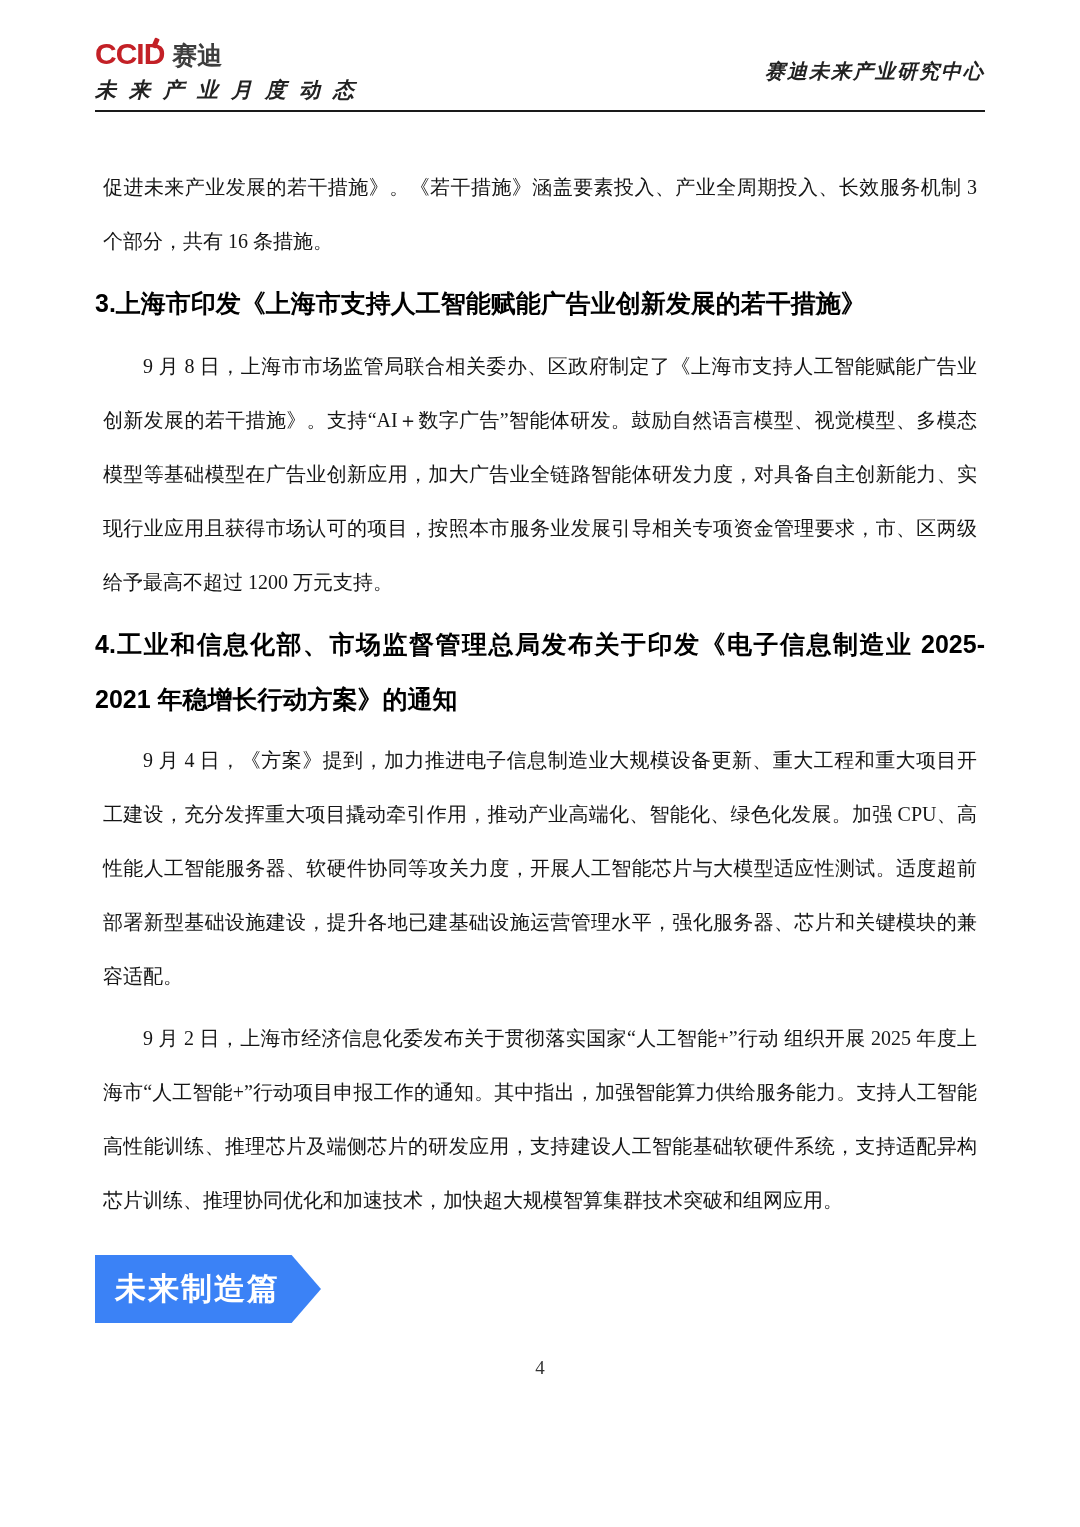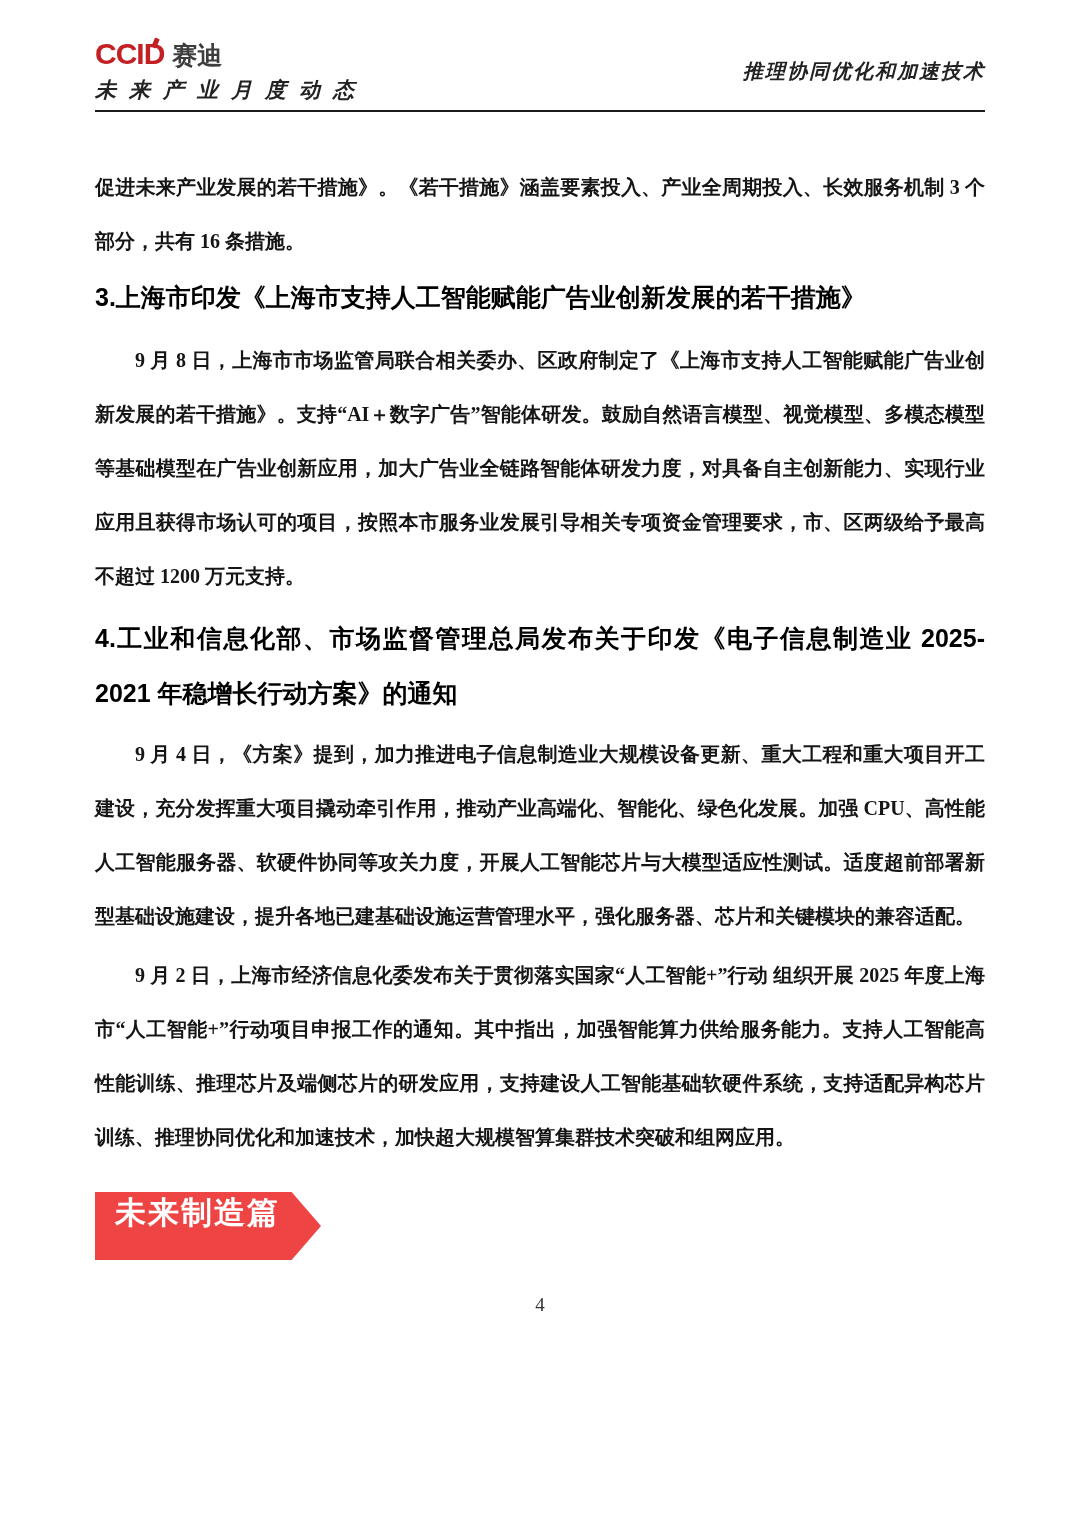--- a/index.html
+++ b/index.html
@@ -31,41 +31,40 @@
     font-style:italic; font-weight:bold; color:#222;
   }
   .org-title {
     font-size:20px; line-height:28px; letter-spacing:2px; font-style:italic;
     font-weight:bold; color:#222; padding-bottom:1px;
   }
   .header-rule { height:2px; background:#1a1a1a; margin-top:6px; }
 
   
   .para {
-    font-size:20px; line-height:54px; text-align:justify; margin:0;
+    font-size:20px; line-height:54px; text-align:justify; margin:8px;
     color:#151515;
-    font-weight:bold;
   }
   .para.indent { text-indent:2em; }
   .heading {
     font-family:"Liberation Sans","DejaVu Sans",sans-serif; font-weight:bold;
     font-size:25px; line-height:55px; margin:0; color:#000; text-align:justify;
   }
   .mt-48 { margin-top:48px; }
   .mt-2  { margin-top:2px; }
   .mt-8  { margin-top:8px; }
   .mt-6  { margin-top:6px; }
   .mt-4  { margin-top:4px; }
   .mt-5  { margin-top:5px; }
 
   
   .banner {
-    margin-top:28px; width:226px; height:68px; background:#ef4444;
+    margin-top:28px; width:226px; height:68px; background:#3b82f6;
     clip-path:polygon(0 0, 87% 0, 100% 50%, 87% 100%, 0 100%);
-    display:flex; align-items:flex-start; box-sizing:border-box; padding-left:20px;
+    display:flex; align-items:center; box-sizing:border-box; padding-left:20px;
     color:#ffffff; font-family:"Liberation Sans","DejaVu Sans",sans-serif;
     font-weight:bold; font-size:31px; letter-spacing:2px;
   }
 
   
   .footer { margin-top:34px; text-align:center; font-size:19px; color:#333; }
 </style>
 </head>
 <body>
 
@@ -75,21 +74,21 @@
     <div>
       <div class="logo-line">
         <span class="logo-en">
           <span>CCID</span>
           <span class="logo-accent"></span>
         </span>
         <span class="logo-cn">赛迪</span>
       </div>
       <div class="doc-title">未来产业月度动态</div>
     </div>
-    <div class="org-title">推理协同优化和加速技术</div>
+    <div class="org-title">赛迪未来产业研究中心</div>
   </div>
   <div class="header-rule"></div>
 
   <div>
     <p class="para mt-48">促进未来产业发展的若干措施》。《若干措施》涵盖要素投入、产业全周期投入、长效服务机制 3 个部分，共有 16 条措施。</p>
 
     <h2 class="heading mt-2">3.上海市印发《上海市支持人工智能赋能广告业创新发展的若干措施》</h2>
     <p class="para indent mt-8">9 月 8 日，上海市市场监管局联合相关委办、区政府制定了《上海市支持人工智能赋能广告业创新发展的若干措施》。支持“AI＋数字广告”智能体研发。鼓励自然语言模型、视觉模型、多模态模型等基础模型在广告业创新应用，加大广告业全链路智能体研发力度，对具备自主创新能力、实现行业应用且获得市场认可的项目，按照本市服务业发展引导相关专项资金管理要求，市、区两级给予最高不超过 1200 万元支持。</p>
 
     <h2 class="heading mt-8">4.工业和信息化部、市场监督管理总局发布关于印发《电子信息制造业 2025-2021 年稳增长行动方案》的通知</h2>

